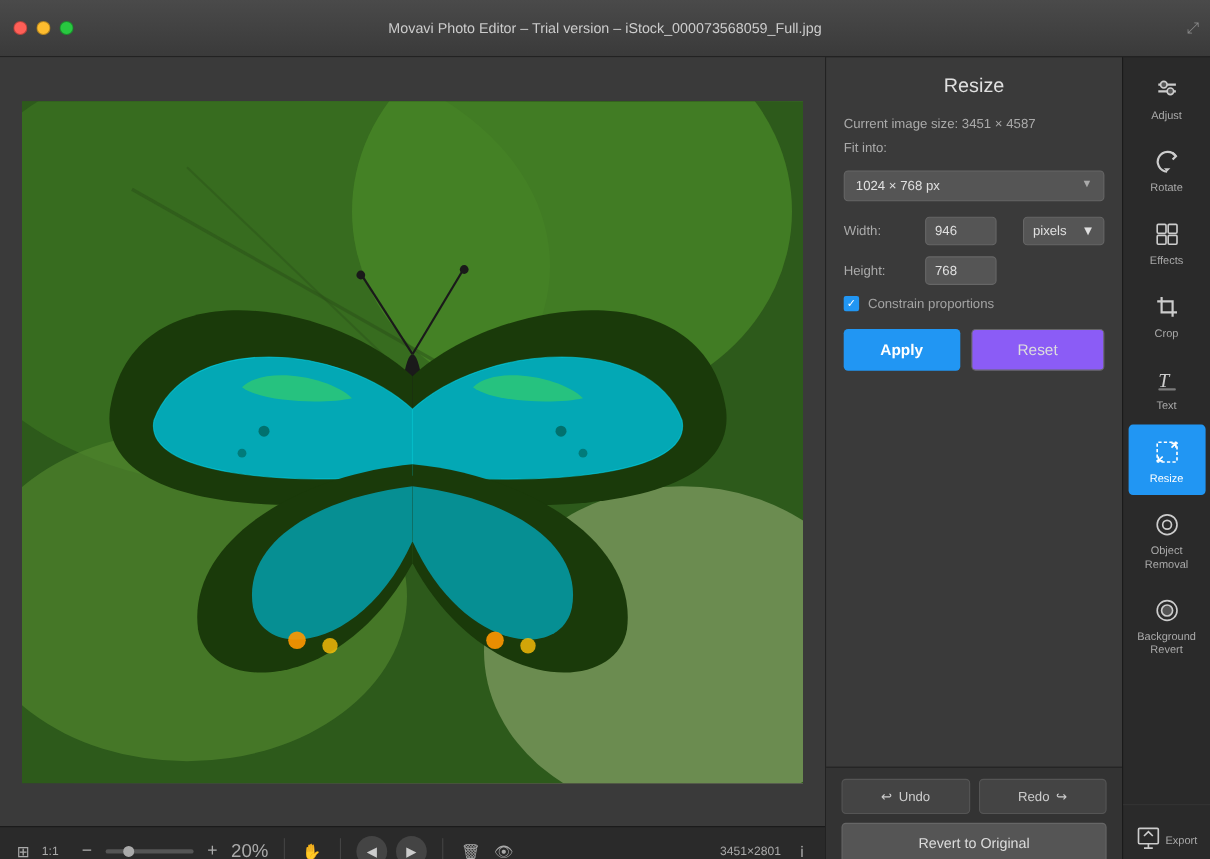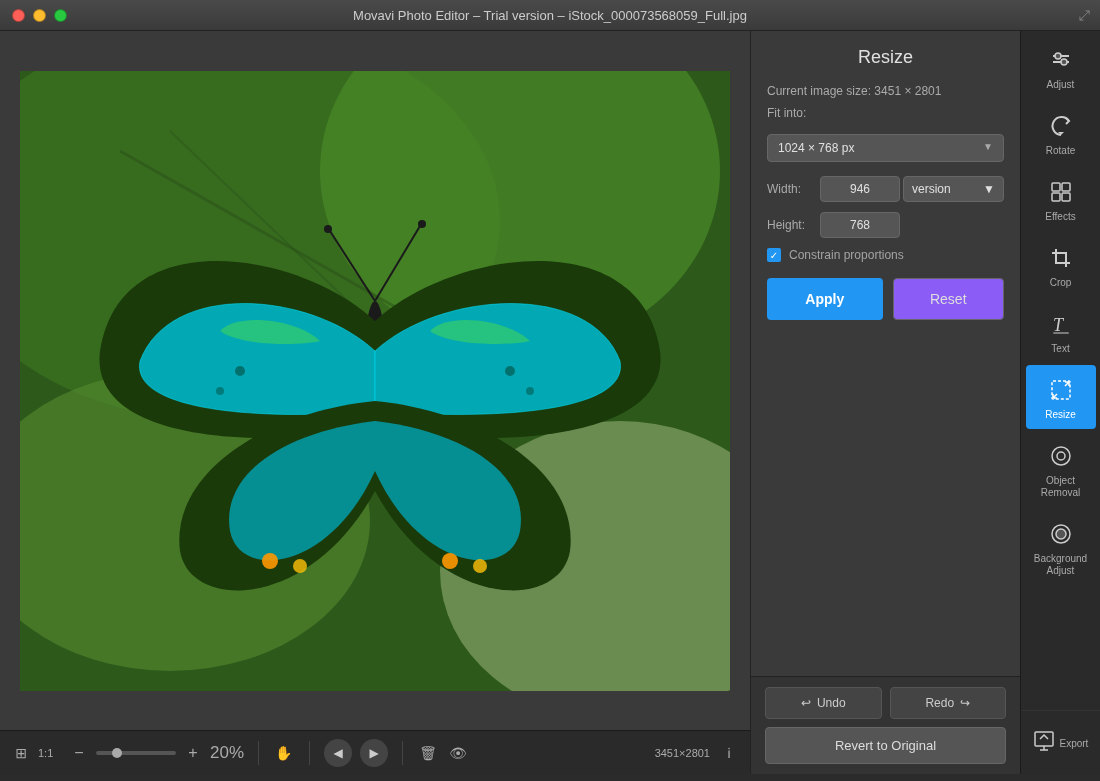--- a/index.html
+++ b/index.html
@@ -8,21 +8,21 @@
       height: 781px;
       background: #2b2b2b;
       font-family: -apple-system, BlinkMacSystemFont, 'Helvetica Neue', Arial, sans-serif;
       overflow: hidden;
       color: #ccc;
       font-size: 12px;
     }
 
     
     .titlebar {
-      height: 31px;
+      height: 52px;
       background: linear-gradient(to bottom, #4a4a4a, #3a3a3a);
       display: flex;
       align-items: center;
       justify-content: center;
       position: relative;
       border-bottom: 1px solid #222;
     }
     .titlebar-buttons {
       position: absolute;
       left: 12px;
@@ -206,36 +206,35 @@
       cursor: pointer;
     }
     .select-box-arrow {
       color: #aaa;
       font-size: 10px;
     }
     .field-row {
       display: flex;
       align-items: center;
       margin-bottom: 10px;
-      gap: 3px;
+      gap: 24px;
     }
     .field-label {
       color: #aaa;
       font-size: 12px;
       width: 50px;
     }
     .field-input {
       background: #555;
       border: 1px solid #666;
       color: #e0e0e0;
       padding: 5px 8px;
       border-radius: 4px;
       font-size: 12px;
-      width: 80px;
-      text-align: center;
+      width: 65px;
     }
     .unit-select {
       background: #555;
       border: 1px solid #666;
       color: #e0e0e0;
       padding: 5px 8px;
       border-radius: 4px;
       font-size: 12px;
       flex: 1;
       display: flex;
@@ -270,21 +269,21 @@
     .btn-row {
       display: flex;
       gap: 10px;
       margin-bottom: 20px;
     }
     .btn-apply {
       flex: 1;
       background: #2196f3;
       color: white;
       border: none;
-      padding: 13px;
+      padding: 3px;
       border-radius: 4px;
       font-size: 14px;
       font-weight: 600;
       cursor: pointer;
     }
     .btn-reset {
       flex: 1;
       background: #8b5cf6;
       color: #ddd;
       border: 1px solid #666;
@@ -488,35 +487,35 @@
       <div class="bt-icon">👁</div>
       <div class="spacer"></div>
       <span class="bt-dimensions">3451×2801</span>
       <div class="bt-icon">ℹ</div>
     </div>
   </div>
 
   <div class="right-panel">
     <div class="resize-panel">
       <h2 class="panel-title">Resize</h2>
-      <p class="info-label">Current image size: 3451 × 2801</p>
+      <p class="info-label">Current image size: 3451 × 4587</p>
 
       <div class="dropdown-row">
         <p class="section-label">Fit into:</p>
         <div class="select-box">
           <span>1024 × 768 px</span>
           <span class="select-box-arrow">▼</span>
         </div>
       </div>
 
       <div class="field-row">
         <span class="field-label">Width:</span>
         <input class="field-input" type="text" value="946" style="">
         <div class="unit-select">
-          <span>version</span>
+          <span>pixels</span>
           <span>▼</span>
         </div>
       </div>
 
       <div class="field-row">
         <span class="field-label">Height:</span>
         <input class="field-input" type="text" value="768" style="">
       </div>
 
       <div class="checkbox-row">
@@ -624,21 +623,21 @@
       <span class="tool-label">Object Removal</span>
     </div>
 
     <div class="tool-item">
       <div class="tool-icon">
         <svg width="24" height="24" viewBox="0 0 24 24" fill="none">
           <circle cx="12" cy="12" r="9" stroke="#ccc" stroke-width="1.5" fill="none"></circle>
           <circle cx="12" cy="12" r="5" fill="#555" stroke="#ccc" stroke-width="1.5"></circle>
         </svg>
       </div>
-      <span class="tool-label">Background Adjust</span>
+      <span class="tool-label">Background Revert</span>
     </div>
 
     <div class="export-area">
       <div class="export-btn">
         <div class="export-icon">
           <svg width="24" height="24" viewBox="0 0 24 24" fill="none">
             <rect x="3" y="3" width="18" height="14" rx="1" stroke="#ccc" stroke-width="1.5" fill="none"></rect>
             <path d="M 8 21 L 16 21" stroke="#ccc" stroke-width="1.5"></path>
             <path d="M 12 17 L 12 21" stroke="#ccc" stroke-width="1.5"></path>
             <path d="M 8 10 L 12 6 L 16 10" stroke="#ccc" stroke-width="1.5" fill="none"></path>

